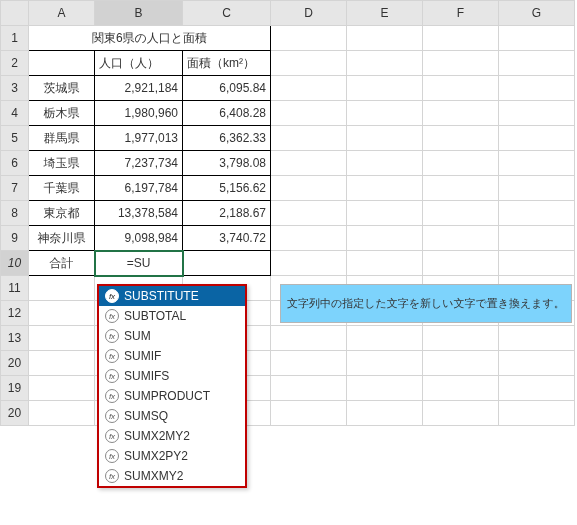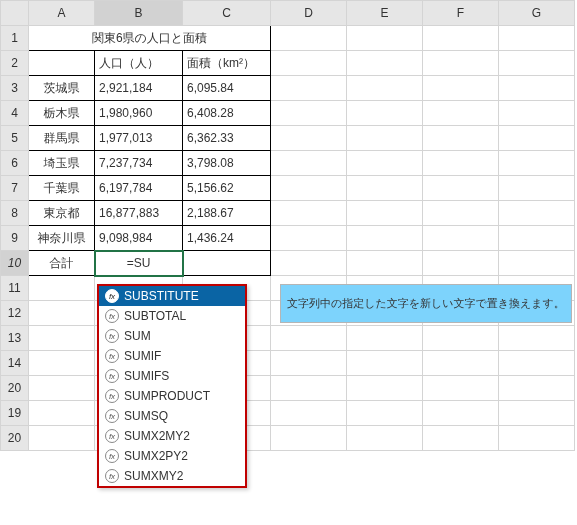--- a/index.html
+++ b/index.html
@@ -51,21 +51,21 @@
     border: 1px solid #000 !important;
     margin-top: 18px;
   }
   .hdr-cell {
     text-align: left;
     border: 1px solid #000 !important;
   }
   .data-border {
     border: 1px solid #000 !important;
   }
-  .num { text-align: left; }
+  .num { text-align: right; }
   .txt { text-align: center; }
   .editing {
     border: 2px solid #217346 !important;
     padding: 0 3px;
     position: relative;
   }
   .suggest {
     position: absolute;
     left: 97px;
     top: 284px;
@@ -203,32 +203,32 @@
     <td class="data-border num">6,197,784</td>
     <td class="data-border num">5,156.62</td>
     <td></td>
         <td></td>
         <td></td>
         <td></td>
       </tr>
   <tr>
         <th class="rowhdr">8</th>
     <td class="data-border txt">東京都</td>
-    <td class="data-border num">16,877,883</td>
+    <td class="data-border num">13,378,584</td>
     <td class="data-border num">2,188.67</td>
     <td></td>
         <td></td>
         <td></td>
         <td></td>
       </tr>
   <tr>
         <th class="rowhdr">9</th>
     <td class="data-border txt">神奈川県</td>
     <td class="data-border num">9,098,984</td>
-    <td class="data-border num">1,436.24</td>
+    <td class="data-border num">3,740.72</td>
     <td></td>
         <td></td>
         <td></td>
         <td></td>
       </tr>
   <tr>
     <th class="rowhdr active-row">10</th>
     <td class="data-border txt">合計</td>
     <td class="data-border txt editing">=SU</td>
     <td class="data-border"></td>
@@ -252,30 +252,20 @@
         <td></td>
         <td></td>
         <td></td>
         <td></td>
         <td></td>
         <td></td>
         <td></td>
       </tr>
   <tr>
         <th class="rowhdr">13</th>
-        <td></td>
-        <td></td>
-        <td></td>
-        <td></td>
-        <td></td>
-        <td></td>
-        <td></td>
-      </tr>
-  <tr>
-        <th class="rowhdr">14</th>
         <td></td>
         <td></td>
         <td></td>
         <td></td>
         <td></td>
         <td></td>
         <td></td>
       </tr>
   <tr>
         <th class="rowhdr">20</th>

